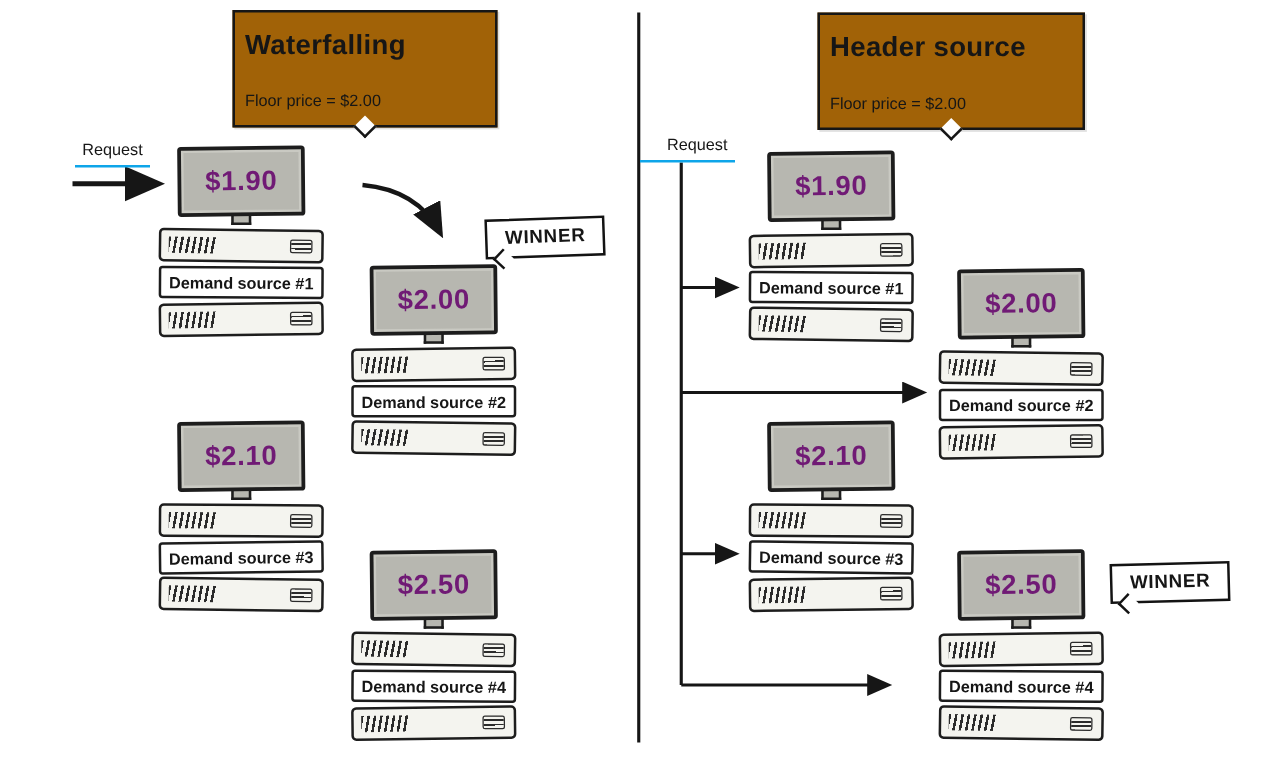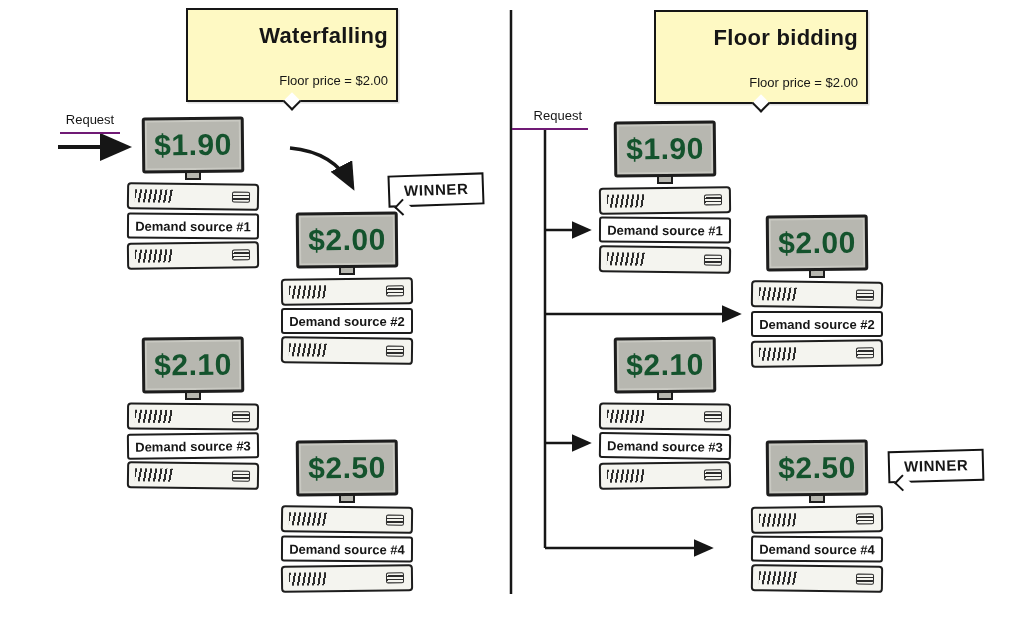--- a/index.html
+++ b/index.html
@@ -7,51 +7,51 @@
   body {
     width:1024px; height:620px; position:relative; overflow:hidden;
     font-family:"Liberation Sans", sans-serif; color:#161616;
   }
   .panel { position:static; }
 
   .overlay { position:absolute; left:0; top:0; pointer-events:none; }
 
   
   .callout {
-    position:absolute; background:#fef9c3; border:2px solid #161616;
-    text-align:right; padding:13px 8px 12px; box-shadow:1.5px 1.5px 0 #16161622;
+    position:absolute; background:#a16207; border:2px solid #161616;
+    text-align:left; padding:13px 8px 12px; box-shadow:1.5px 1.5px 0 #16161622;
   }
   .callout-left  { left:186px; top:8px;  width:212px; }
   .callout-right { left:654px; top:10px; width:214px; }
   .callout-title { font-size:22px; font-weight:700; letter-spacing:.3px; }
   .callout-sub   { font-size:13px; margin-top:24px; }
   .callout-tail {
     position:absolute; left:50%; bottom:-8px; width:13px; height:13px; background:#fff;
     border-right:2px solid #161616; border-bottom:2px solid #161616;
     transform:translateX(-50%) rotate(45deg);
   }
 
   
   .request {
-    position:absolute; font-size:13px; border-bottom:2px solid #701a75;
+    position:absolute; font-size:13px; border-bottom:2px solid #0ea5e9;
     padding:0 2px 5px; text-align:center;
   }
   .req-left  { left:60px;  top:112px; width:60px; }
   .req-right { left:512px; top:108px; width:76px; text-align:right; padding-right:6px; }
 
   
   .stack { position:absolute; width:132px; }
   .monitor {
     width:102px; height:56px; margin:0 auto; background:#b7b7b0;
     border:3px solid #1d1d1d; border-radius:3px;
     box-shadow:inset 0 0 0 2px #c9c9c2;
     display:flex; align-items:center; justify-content:center;
     transform:rotate(-.6deg);
   }
-  .price { font-size:30px; font-weight:700; color:#14532d; letter-spacing:.5px; }
+  .price { font-size:22px; font-weight:700; color:#701a75; letter-spacing:.5px; }
   .stand {
     width:16px; height:8px; margin:-1px auto 0; background:#b7b7b0;
     border:2px solid #1d1d1d; border-top:none;
   }
   .srow {
     height:27px; margin-top:3px; background:#f4f4ef;
     border:2px solid #1d1d1d; border-radius:4px; position:relative;
   }
   .lrow {
     height:26px; margin-top:3px; background:#fff;
@@ -190,21 +190,21 @@
     <div class="srow tilt-b">
       <span class="vents"></span>
       <span class="grill"></span>
     </div>
   </div>
 </div>
 
 <div class="panel">
 
   <div class="callout callout-right">
-    <div class="callout-title">Floor bidding</div>
+    <div class="callout-title">Header source</div>
     <div class="callout-sub">Floor price = $2.00</div>
     <span class="callout-tail"></span>
   </div>
 
   <div class="request req-right">Request</div>
 
   <div class="stack pos-r1">
     <div class="monitor">
       <span class="price">$1.90</span>
     </div>

